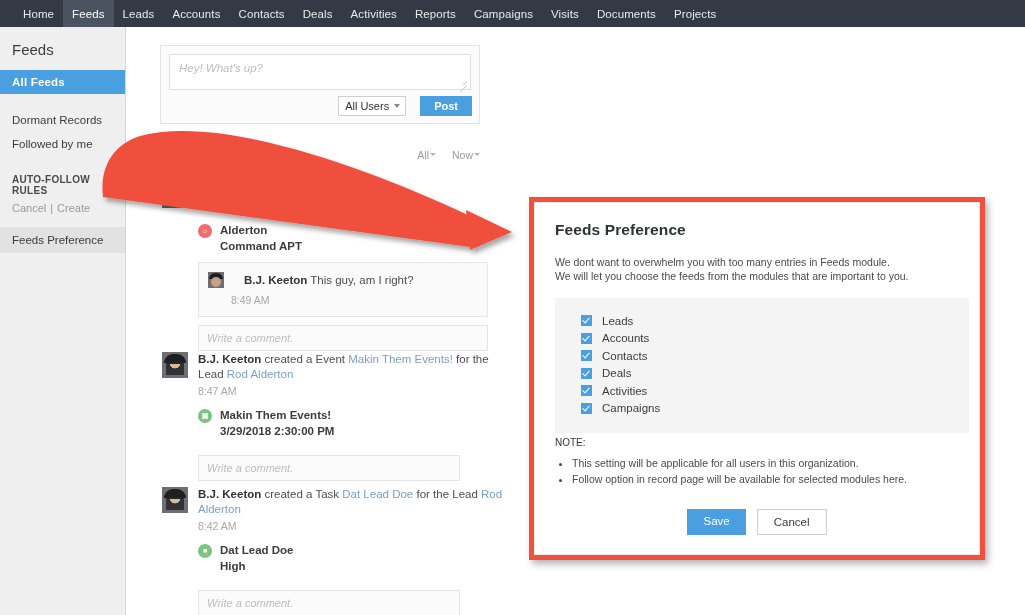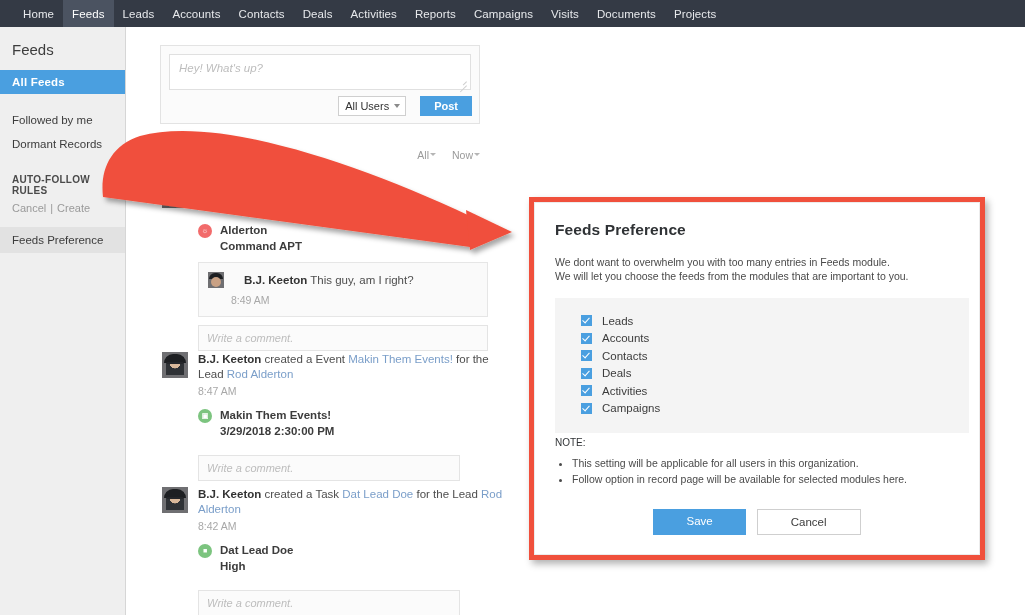--- a/index.html
+++ b/index.html
@@ -215,21 +215,21 @@
     content: ''; position: absolute; left: 3px; top: 1px;
     width: 3px; height: 6px; border: solid #fff; border-width: 0 1.5px 1.5px 0;
     transform: rotate(42deg);
   }
   .chk-label { font-size: 11.5px; color: #3c3c3c; }
   .dlg-note-h { margin-top: 4px; font-size: 10px; font-weight: normal; color: #2f3235; }
   .dlg-list { margin: 7px 0 0 0; padding: 0 0 0 17px; }
   .dlg-list li { font-size: 10.5px; color: #4a4a4a; line-height: 16px; }
   .dlg-actions { position: absolute; left: 0; right: 0; bottom: 19px; display: flex; justify-content: center; gap: 11px; }
   .btn {
-    font-size: 11.5px; padding: 6px 33px; text-align: center;
+    font-size: 11.5px; padding: 6px 16px; text-align: center;
   }
   .btn-save { background: #4a9fe0; color: #fff; }
   .btn-cancel { background: #fff; color: #3c3c3c; border: 1px solid #cfcfcf; }
 
   
   .arrow-svg { position: absolute; left: 0; top: 0; width: 1025px; height: 615px; pointer-events: none; }
 </style>
 </head>
 <body>
 
@@ -271,22 +271,22 @@
       </div>
     <div class="nav-item">
         <span>Projects</span>
       </div>
   </div>
 
   <div class="sidebar">
     <div class="sb-title">Feeds</div>
     <div class="sb-active">All Feeds</div>
     <div class="sb-gap"></div>
+    <div class="sb-link">Dormant Records</div>
     <div class="sb-link">Followed by me</div>
-    <div class="sb-link">Dormant Records</div>
     <div class="sb-gap"></div>
     <div class="sb-section">AUTO-FOLLOW RULES</div>
     <div class="sb-sub">
       <span>Cancel</span><span class="sb-sep">|</span><span>Create</span>
     </div>
     <div class="sb-pref">Feeds Preference</div>
   </div>
 
   <div class="main">
 

